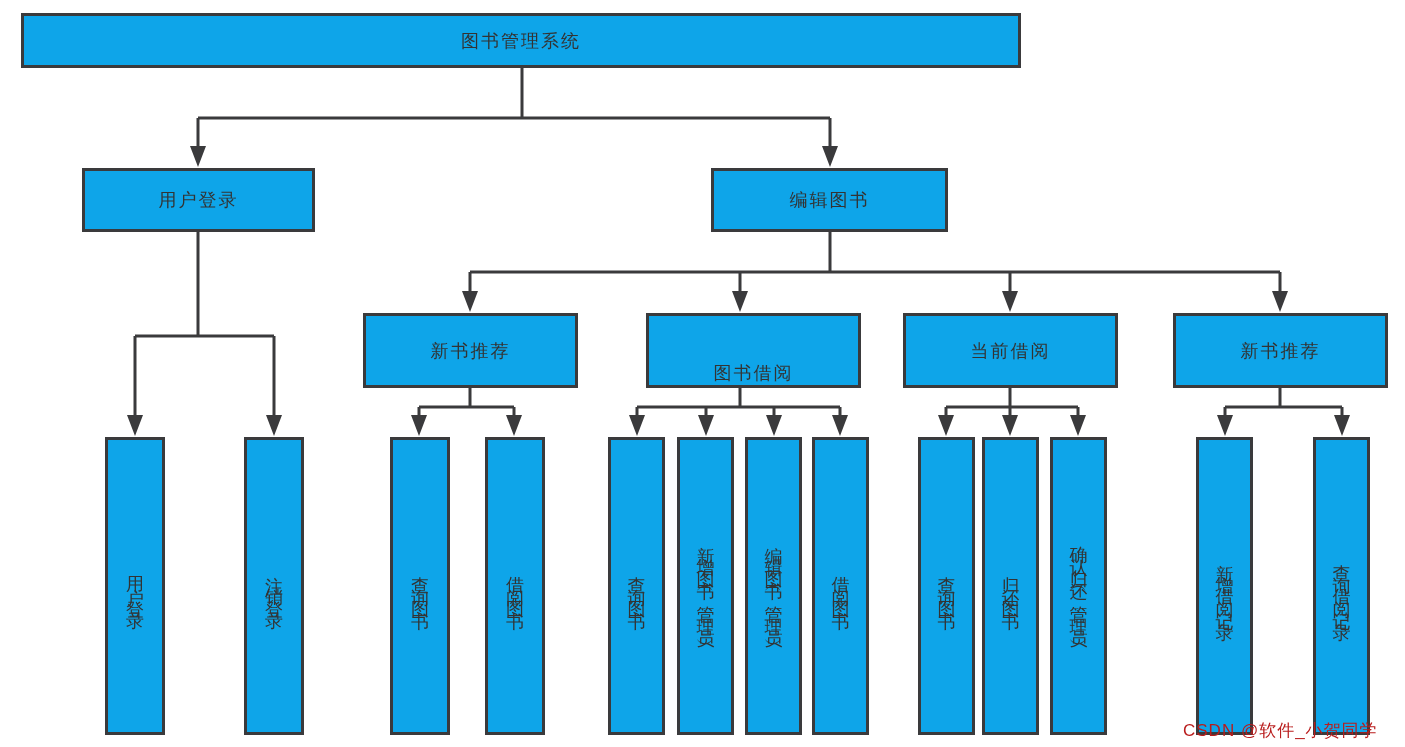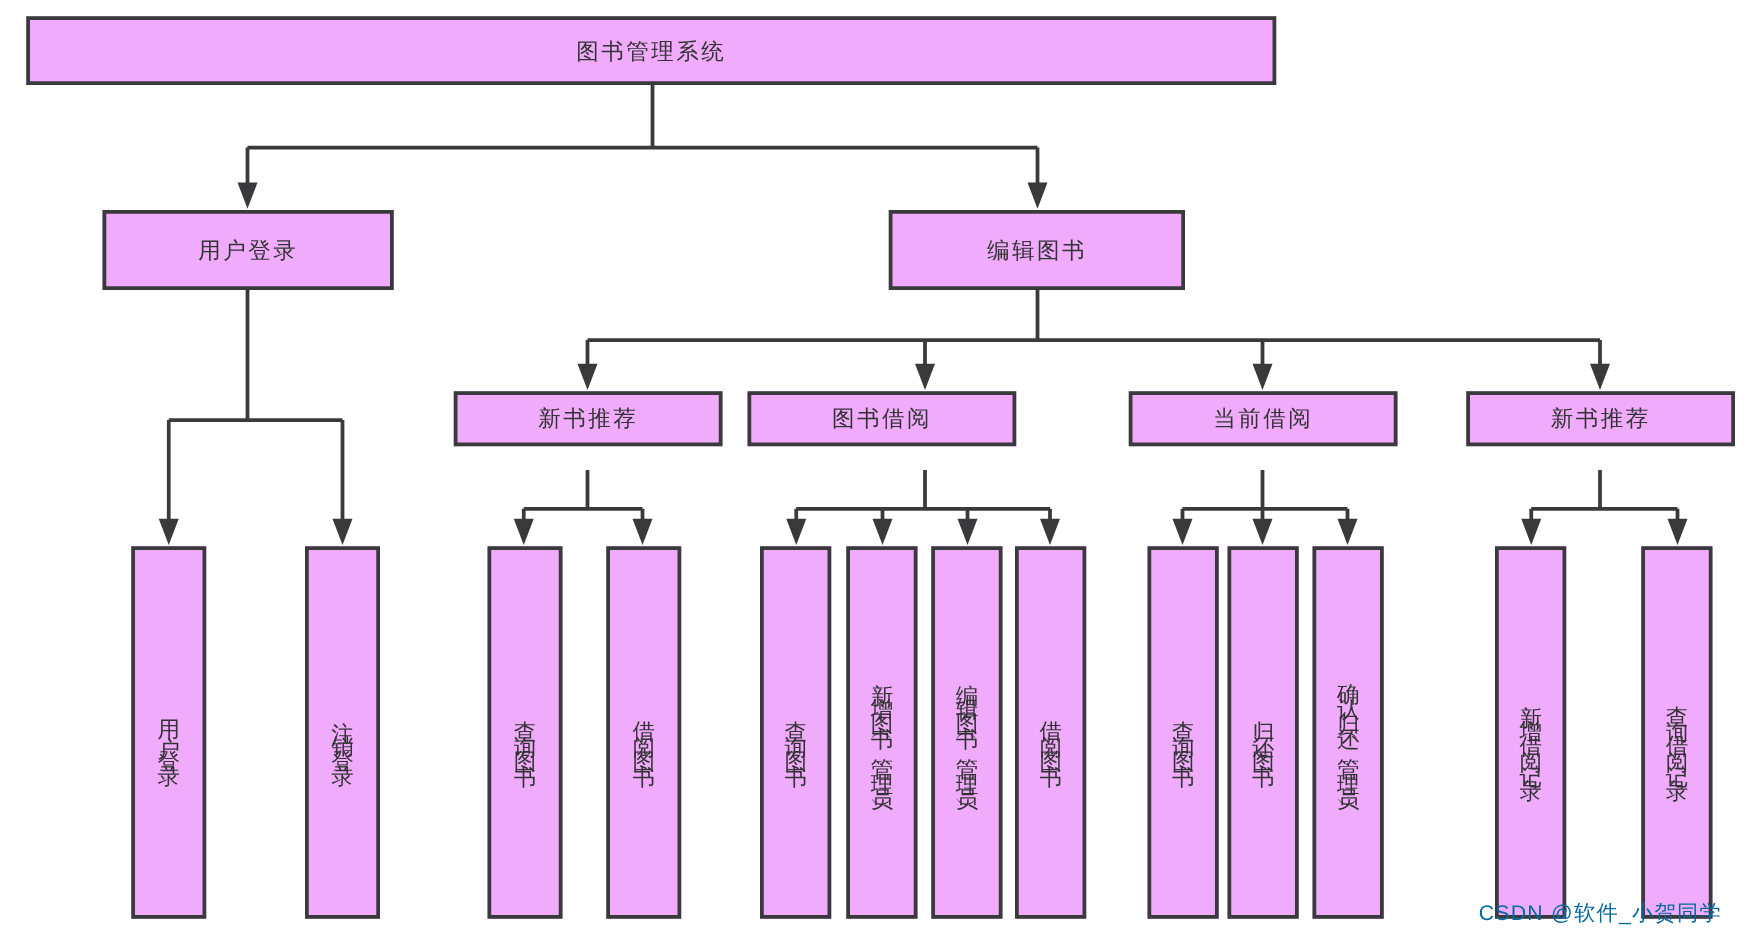--- a/index.html
+++ b/index.html
@@ -7,21 +7,21 @@
     position:relative;
     width:1405px;height:747px;
     background:#ffffff;
     font-family:"Liberation Sans","DejaVu Sans",sans-serif;
     color:#333333;
     overflow:hidden;
   }
   #wires{position:absolute;left:0;top:0;z-index:0;}
   .box{
     position:absolute;
-    background:#f0abfc;
+    background:#0ea5e9;
     border:3px solid #3a3a3c;
     box-sizing:border-box;
     display:flex;
     align-items:center;
     justify-content:center;
     z-index:1;
   }
   .box span{
     font-size:18px;
     letter-spacing:2px;
@@ -33,41 +33,41 @@
     text-orientation:mixed;
     letter-spacing:12px;
     white-space:normal;
   }
   
   .n-root{left:21px;top:13px;width:1000px;height:55px;}
   
   .n-user{left:82px;top:168px;width:233px;height:64px;}
   .n-mgmt{left:711px;top:168px;width:237px;height:64px;}
   
-  .l3{top:313px;width:215px;height:44px;}
+  .l3{top:313px;width:215px;height:75px;}
   .n-new{left:363px;}
-  .n-borrow{left:598px;}
+  .n-borrow{left:646px;align-items:flex-end;}
   .n-current{left:903px;text-align:center;}
   .n-records{left:1173px;}
   
   .leaf{top:437px;height:298px;}
   .w60{width:60px;}
   .w57{width:57px;}
   .n-g0a{left:105px;} .n-g0b{left:244px;}
   .n-g1a{left:390px;} .n-g1b{left:485px;}
   .n-g2a{left:608px;} .n-g2b{left:677px;} .n-g2c{left:745px;} .n-g2d{left:812px;}
   .n-g3a{left:918px;} .n-g3b{left:982px;} .n-g3c{left:1050px;}
   .n-g4a{left:1196px;} .n-g4b{left:1313px;}
   .watermark{
     position:absolute;
     left:1183px;top:719px;
     z-index:2;
     font-size:17px;
     letter-spacing:1px;
-    color:#0369a1;
+    color:#b91c1c;
     white-space:nowrap;
   }
 </style>
 </head>
 <body>
 
 <div id="canvas">
 
   <svg id="wires" width="1405" height="747" viewBox="0 0 1405 747">
     <path fill="none" stroke="#3a3a3c" stroke-width="3" d="

